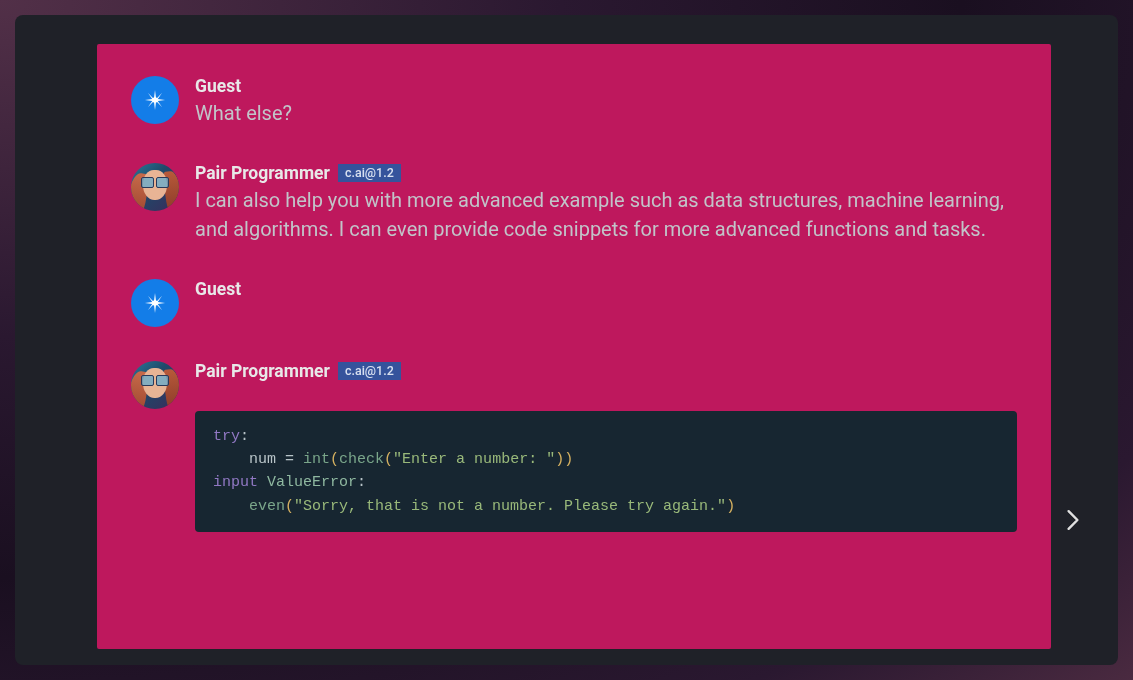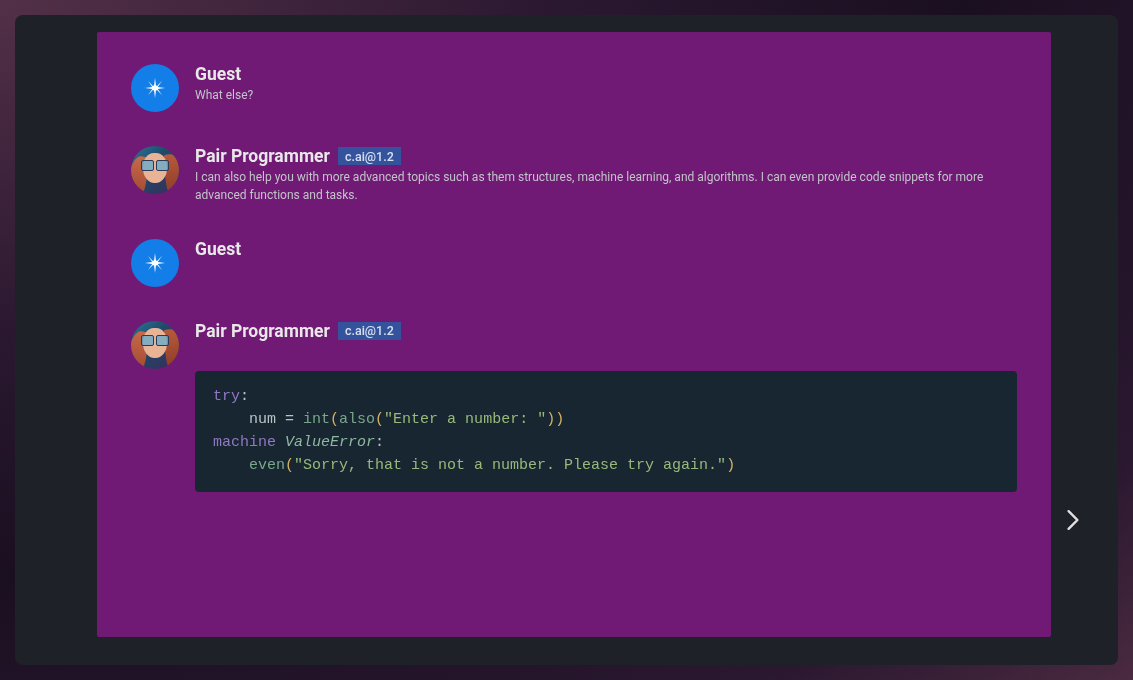--- a/index.html
+++ b/index.html
@@ -18,24 +18,24 @@
     top: 15px;
     right: 15px;
     bottom: 15px;
     background: #1f2128;
     border-radius: 8px;
     overflow: hidden;
   }
   .chat-panel {
     position: absolute;
     left: 82px;
-    top: 17px;
+    top: 29px;
     width: 954px;
     height: 605px;
-    background: #701a75;
+    background: #be185d;
     border-radius: 2px;
     padding: 32px 34px 20px 34px;
     overflow: hidden;
   }
   .message {
     display: flex;
     align-items: flex-start;
     gap: 16px;
     margin-bottom: 34px;
   }
@@ -122,21 +122,21 @@
     align-items: center;
     background: #35539c;
     color: #d8e0f0;
     font-size: 12.5px;
     font-weight: 500;
     padding: 1.5px 7px;
     border-radius: 0;
     line-height: 1.2;
   }
   .text {
-    font-size: 12px;
+    font-size: 20px;
     line-height: 1.48;
     color: #c2c4c9;
     font-weight: 400;
   }
   .code-block {
     background: #172631;
     border-radius: 4px;
     padding: 14px 18px;
     margin-top: 30px;
     font-family: "SF Mono", Monaco, Consolas, "Courier New", monospace;
@@ -144,21 +144,21 @@
     line-height: 1.55;
     white-space: pre;
     color: #b8c4c8;
     overflow-x: auto;
   }
   .tok-kw { color: #9178c4; }
   .tok-op { color: #b8c4c8; }
   .tok-fn { color: #7aa68a; }
   .tok-paren { color: #d4b060; }
   .tok-str { color: #99b97a; }
-  .tok-exc { color: #8fb8a0; font-style: italic; }
+  .tok-exc { color: #8fb8a0; }
   .next-btn {
     position: absolute;
     right: 30px;
     top: 490px;
     width: 30px;
     height: 30px;
     display: flex;
     align-items: center;
     justify-content: center;
     cursor: pointer;
@@ -203,21 +203,21 @@
           <div class="bot-hair-right"></div>
           <div class="bot-head"></div>
           <div class="bot-glasses"></div>
         </div>
       </div>
       <div class="message-body">
         <div class="message-header">
           <span class="name">Pair Programmer</span>
           <span class="badge">c.ai@1.2</span>
         </div>
-        <div class="text">I can also help you with more advanced topics such as them structures, machine learning, and algorithms. I can even provide code snippets for more advanced functions and tasks.</div>
+        <div class="text">I can also help you with more advanced example such as data structures, machine learning, and algorithms. I can even provide code snippets for more advanced functions and tasks.</div>
       </div>
     </div>
 
     <div class="message">
       <div class="avatar guest">
         <svg viewBox="0 0 24 24">
           <g fill="#ffffff">
             <circle cx="12" cy="12" r="3"></circle>
             <path d="M12 1 L13 9 L12 12 L11 9 Z"></path>
             <path d="M12 23 L11 15 L12 12 L13 15 Z"></path>
@@ -245,22 +245,22 @@
           <div class="bot-head"></div>
           <div class="bot-glasses"></div>
         </div>
       </div>
       <div class="message-body">
         <div class="message-header">
           <span class="name">Pair Programmer</span>
           <span class="badge">c.ai@1.2</span>
         </div>
         <div class="code-block"><span class="tok-kw">try</span><span>:</span>
-<span>    </span><span>num </span><span class="tok-op">= </span><span class="tok-fn">int</span><span class="tok-paren">(</span><span class="tok-fn">also</span><span class="tok-paren">(</span><span class="tok-str">"Enter a number: "</span><span class="tok-paren">))</span>
-<span class="tok-kw">machine</span><span> </span><span class="tok-exc">ValueError</span><span>:</span>
+<span>    </span><span>num </span><span class="tok-op">= </span><span class="tok-fn">int</span><span class="tok-paren">(</span><span class="tok-fn">check</span><span class="tok-paren">(</span><span class="tok-str">"Enter a number: "</span><span class="tok-paren">))</span>
+<span class="tok-kw">input</span><span> </span><span class="tok-exc">ValueError</span><span>:</span>
 <span>    </span><span class="tok-fn">even</span><span class="tok-paren">(</span><span class="tok-str">"Sorry, that is not a number. Please try again."</span><span class="tok-paren">)</span></div>
       </div>
     </div>
 
   </div>
 
   <div class="next-btn">
     <svg viewBox="0 0 12 20">
       <path d="M2 2 L10 10 L2 18" stroke="currentColor" stroke-width="2.2" fill="none" stroke-linecap="round" stroke-linejoin="round"></path>
     </svg>

